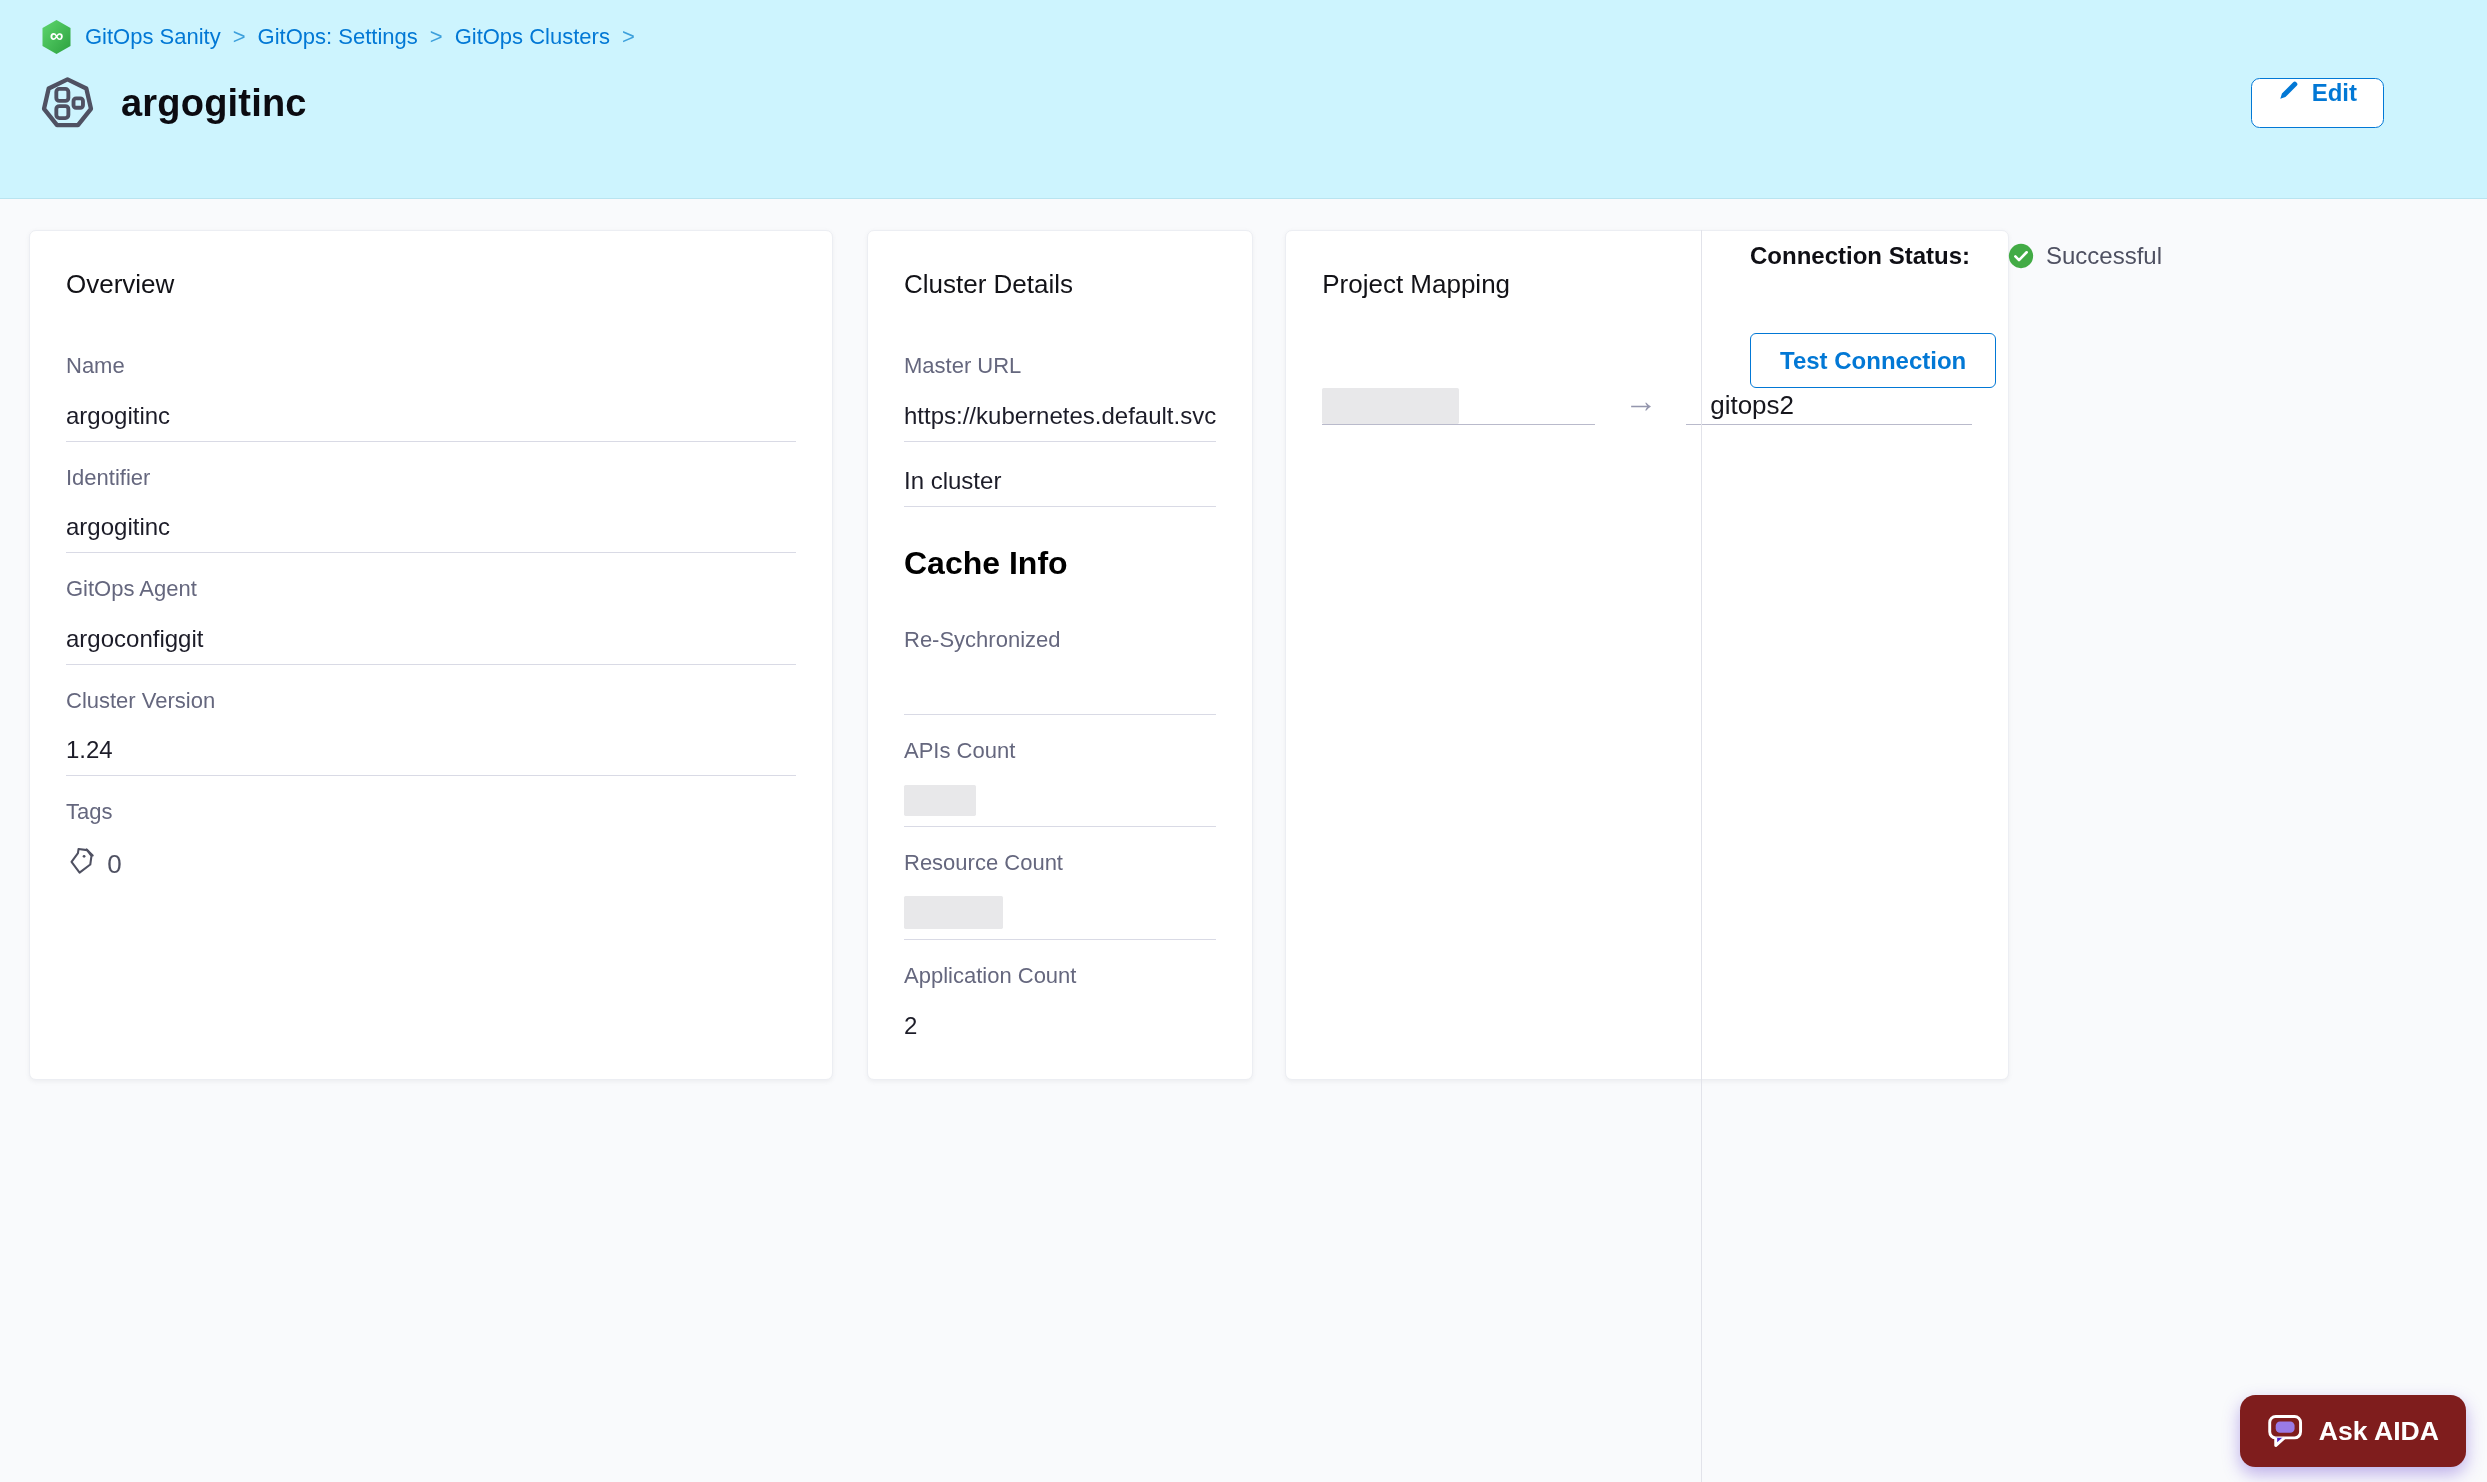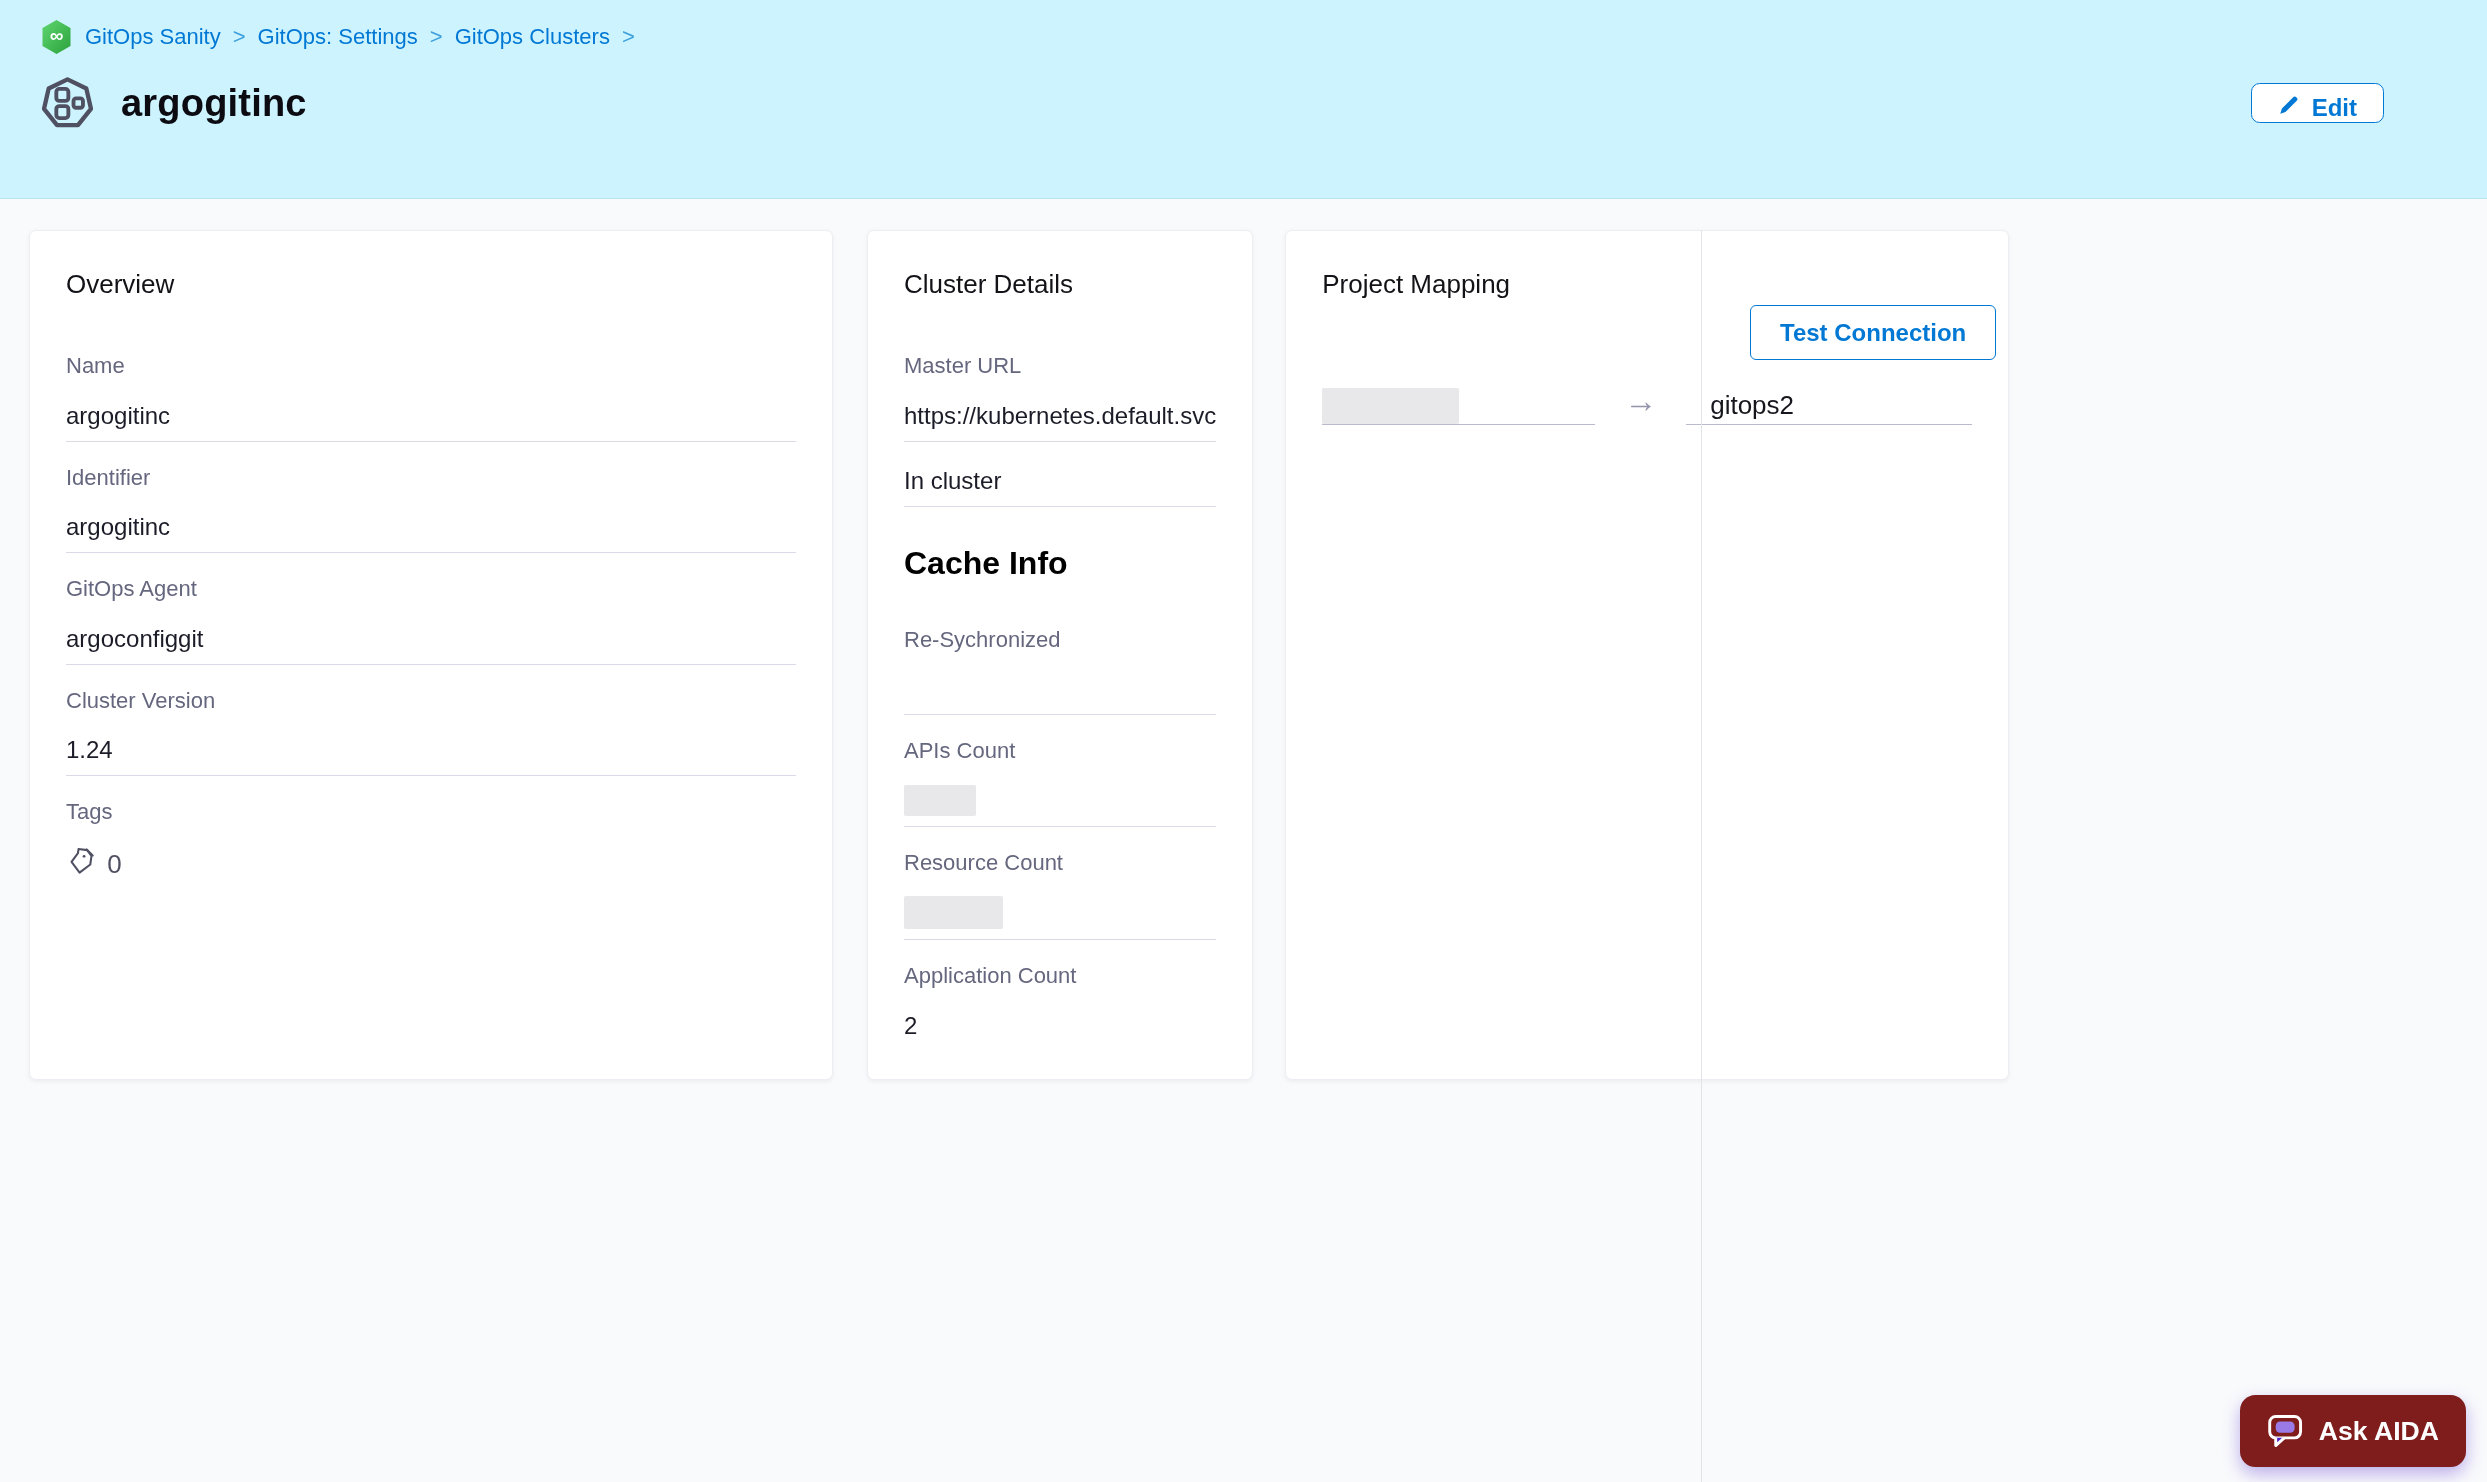--- a/index.html
+++ b/index.html
@@ -21,24 +21,24 @@
   }
   .breadcrumb { display:flex; align-items:center; gap:12px; font-size:22px; font-weight:500; }
   .breadcrumb .crumb { color:#0278d5; cursor:pointer; white-space:nowrap; }
   .breadcrumb .sep { color:#3da0dc; font-weight:400; }
   .module-icon { width:33px; height:36px; display:block; }
   .title-row { display:flex; align-items:center; margin-top:20.6px; padding-right:103px; }
   .cluster-icon { width:55px; height:55px; display:block; }
   .page-title { font-size:38px; font-weight:700; color:#0b0b11; margin-left:26px; letter-spacing:0.2px; }
   .edit-btn {
     margin-left:auto;
-    display:flex; align-items:flex-end; gap:12px;
+    display:flex; align-items:flex-start; gap:12px;
     background:#ffffff; border:1.7px solid #0278d5; border-radius:8.6px;
     color:#0278d5; font-size:24px; font-weight:700;
-    height:40px; padding:0 26px; cursor:pointer;
+    height:50px; padding:0 26px; cursor:pointer;
     font-family:inherit;
   }
   
   .content { display:flex; align-items:flex-start; padding:31px 0 0 29px; height:1283px; }
   .main-cols { display:flex; gap:34px; width:1642px; }
   .col-left { width:804px; }
   .col-mid { width:804px; display:flex; flex-direction:row; gap:32px; }
   .right-panel {
     flex:1; margin-left:30px; border-left:0.9px solid #e2e3ea;
     height:1283px; padding:12px 34px 0 48px;
@@ -223,20 +223,30 @@
             <div class="redacted mapping"></div>
           </div>
           <div class="map-arrow">→</div>
           <div class="map-field dest">gitops2</div>
         </div>
       </div>
     </div>
   </div>
 
   <div class="right-panel">
+    <div class="status-row">
+      <span class="status-label">Connection Status:</span>
+      <span>
+        <svg class="check-icon" viewBox="0 0 30 30">
+          <circle cx="15" cy="15" r="14" fill="#42ab45"></circle>
+          <path d="M8.5 15.5l4.2 4.2 8.8-9" stroke="#ffffff" stroke-width="3" fill="none" stroke-linecap="round" stroke-linejoin="round"></path>
+        </svg>
+      </span>
+      <span class="status-text">Successful</span>
+    </div>
     <button class="test-btn">Test Connection</button>
   </div>
 </div>
 
 <button class="aida-btn">
   <span>
     <svg class="aida-icon" viewBox="0 0 44 42" fill="none">
       <rect x="3" y="4" width="36" height="25" rx="7" stroke="#ffffff" stroke-width="3.4" fill="none"></rect>
       <path d="M10 29 L10 38 L20 29" fill="#4d21c9" stroke="#ffffff" stroke-width="3.4" stroke-linejoin="round"></path>
       <rect x="10" y="10" width="22" height="13" rx="5" fill="#9a7ae6"></rect>

